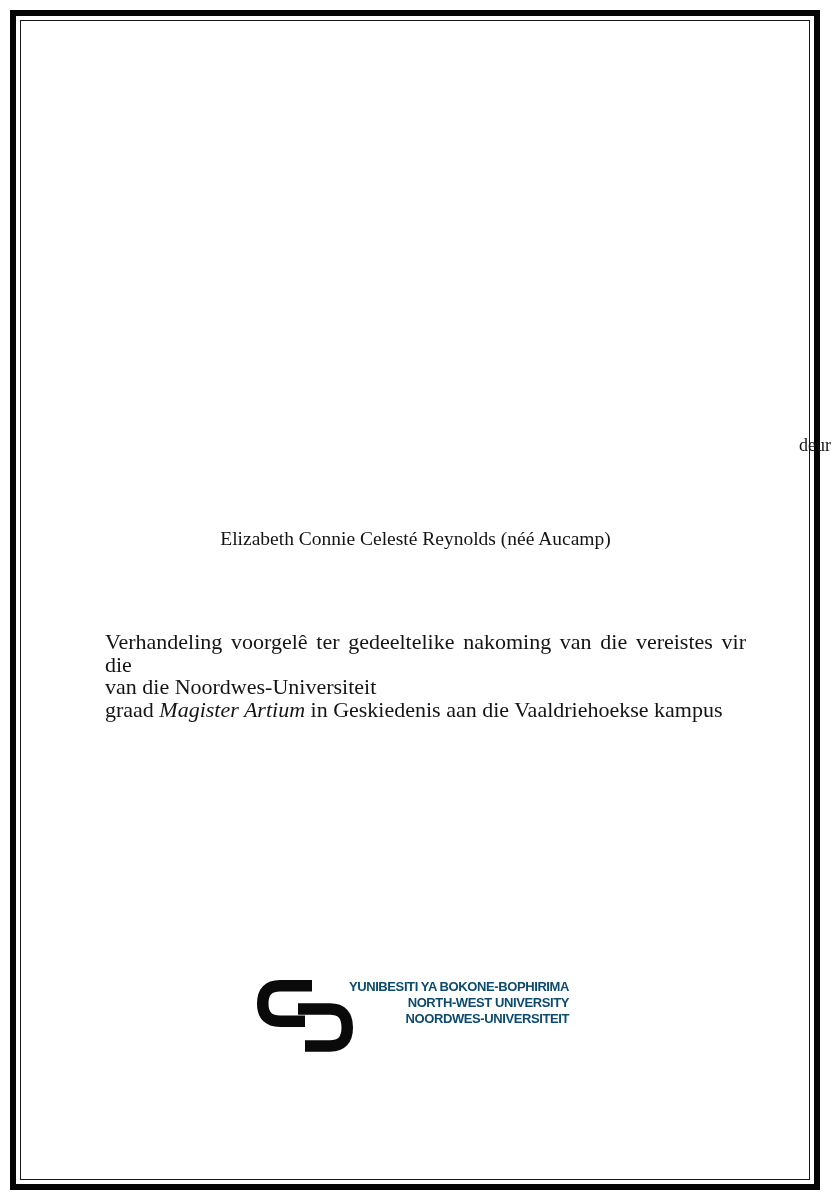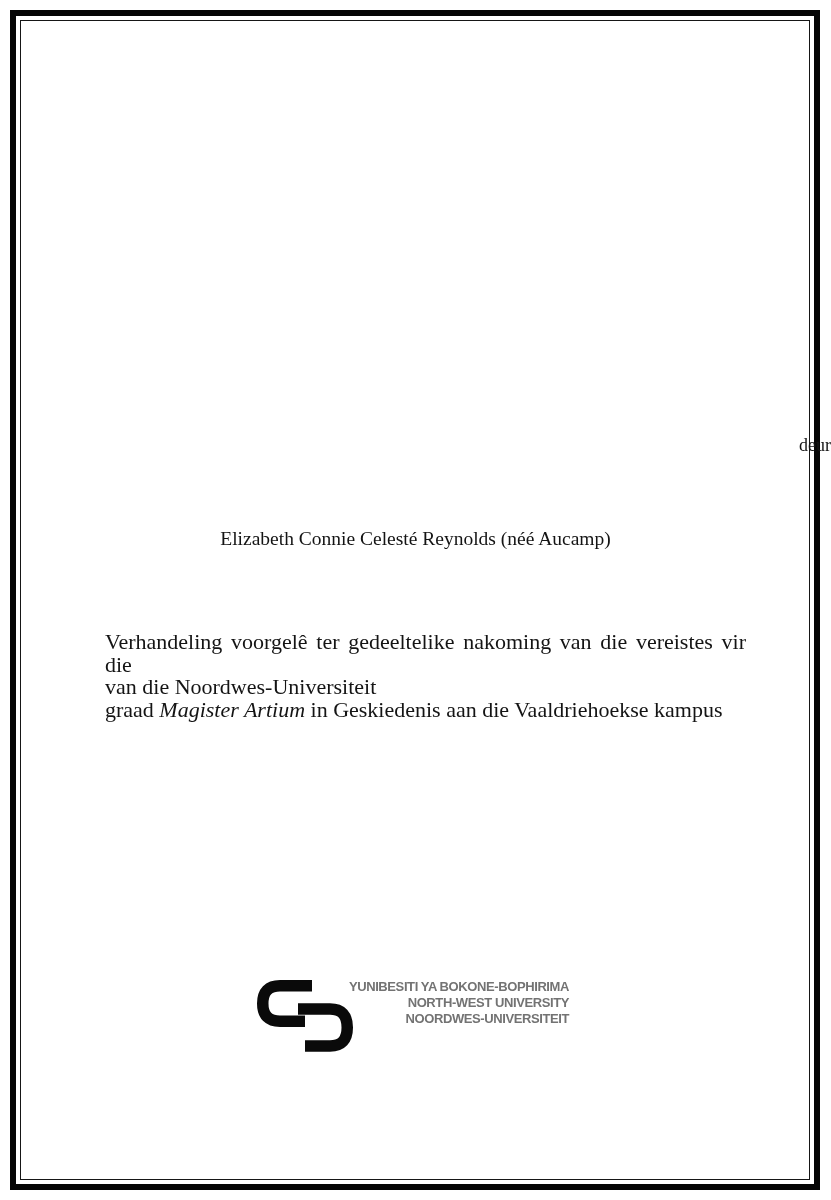--- a/index.html
+++ b/index.html
@@ -80,21 +80,21 @@
   .logo-text {
     position: absolute;
     left: 62px; top: 0;
     width: 250px;
     text-align: right;
     font-family: "Liberation Sans", "DejaVu Sans", sans-serif;
     font-weight: bold;
     font-size: 13px;
     line-height: 15.8px;
     letter-spacing: -0.4px;
-    color: #737373;
+    color: #0c4a6e;
     white-space: nowrap;
   }
 </style>
 </head>
 <body>
 
 <div class="page">
 
   <div class="frame-outer"></div>
   <div class="frame-inner"></div>

